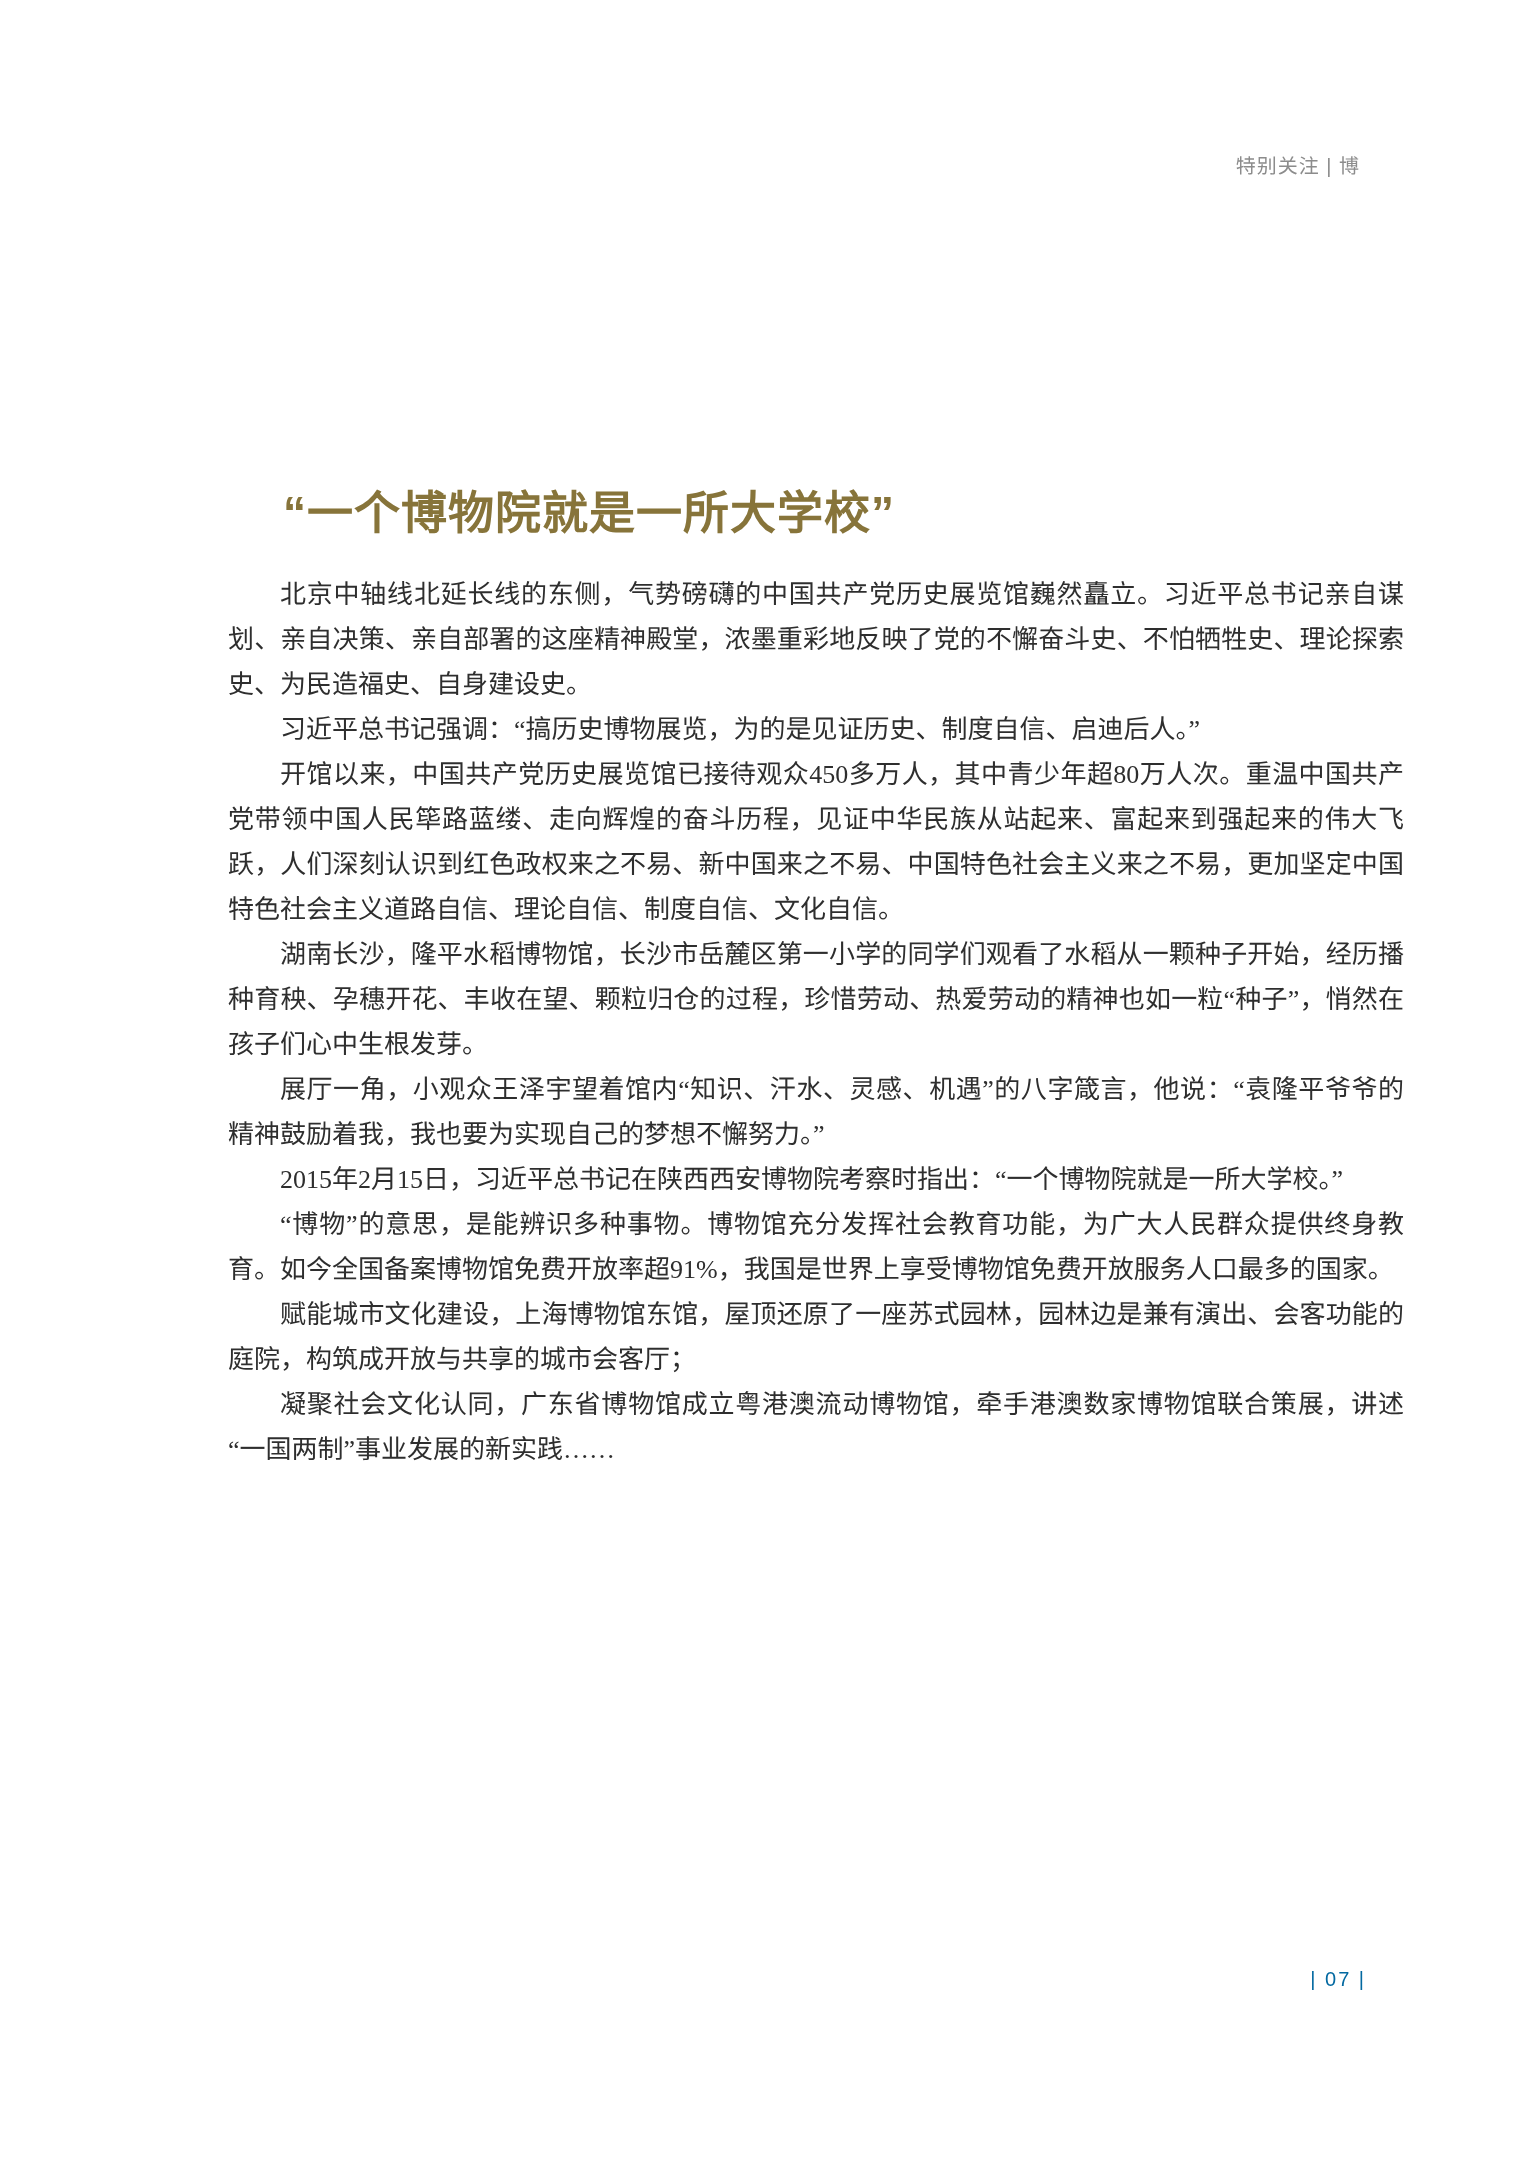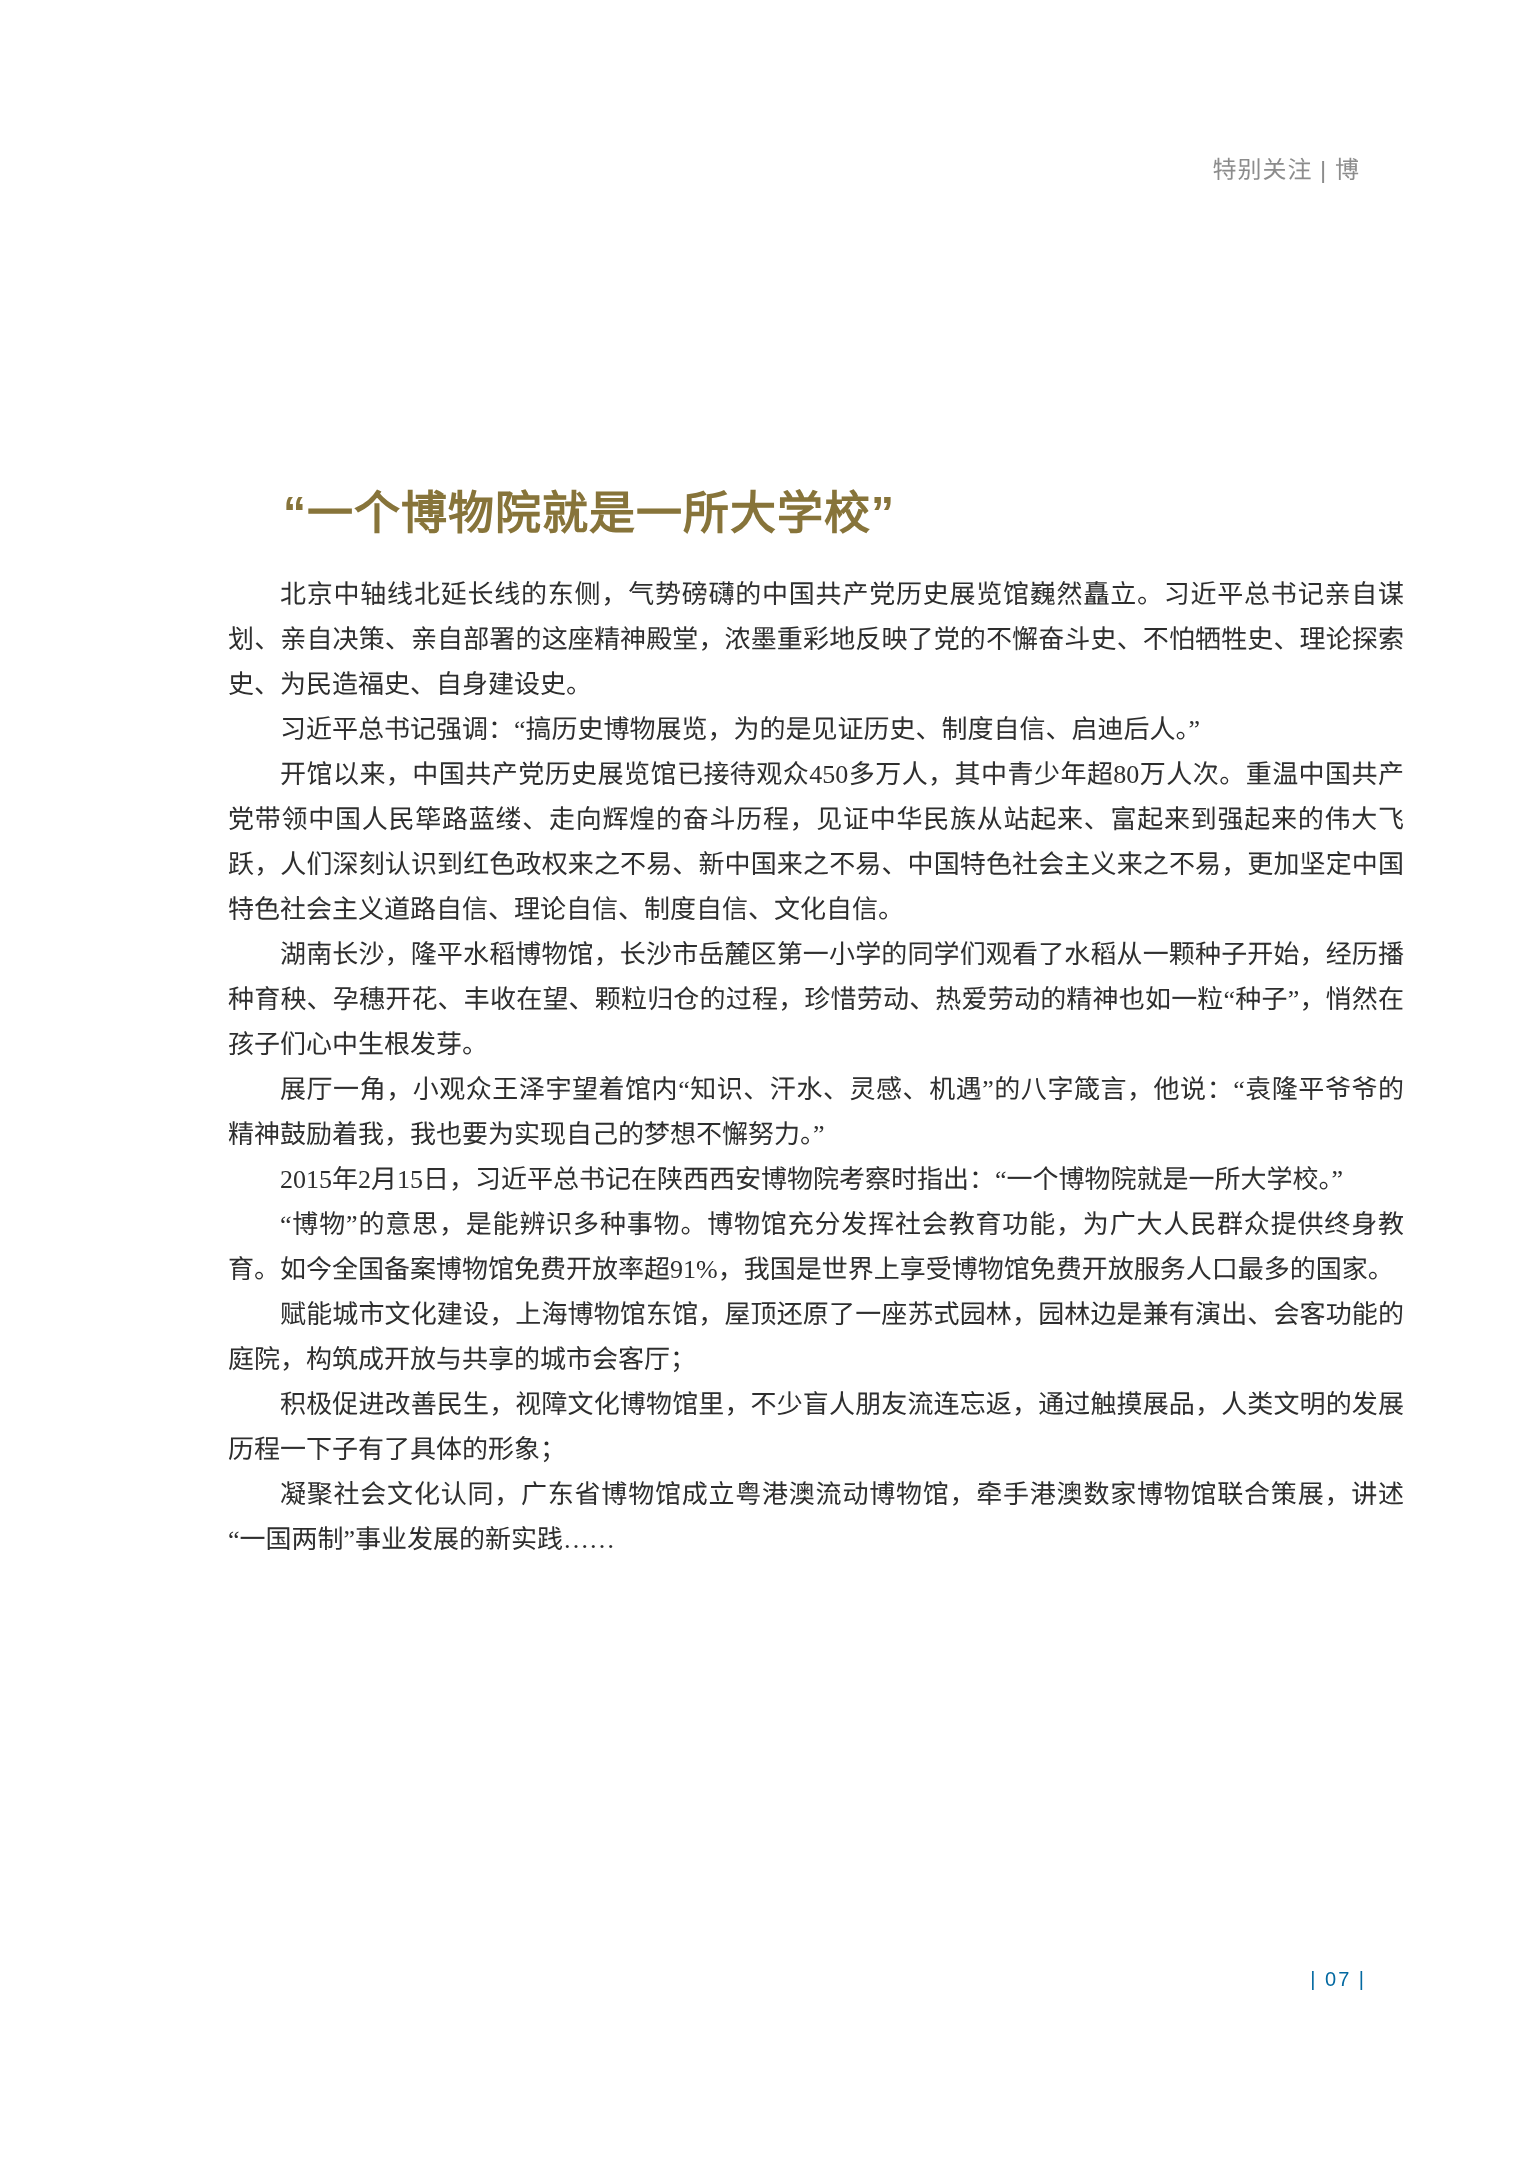--- a/index.html
+++ b/index.html
@@ -15,21 +15,21 @@
     height: 2162px;
     background: #ffffff;
     overflow: hidden;
     font-family: "Liberation Serif", "DejaVu Serif", serif;
   }
   .running-head {
     position: absolute;
     top: 150px;
     right: 174px;
     font-family: "Liberation Sans", "DejaVu Sans", sans-serif;
-    font-size: 24px;
+    font-size: 20px;
     letter-spacing: 1px;
     color: var(--head-gray);
     white-space: nowrap;
   }
   .article-title {
     position: absolute;
     top: 476px;
     left: 283px;
     font-family: Liberation Sans, sans-serif;
     font-size: 46px;
@@ -75,19 +75,18 @@
 
   <div class="article-body">
     <p>北京中轴线北延长线的东侧，气势磅礴的中国共产党历史展览馆巍然矗立。习近平总书记亲自谋划、亲自决策、亲自部署的这座精神殿堂，浓墨重彩地反映了党的不懈奋斗史、不怕牺牲史、理论探索史、为民造福史、自身建设史。</p>
     <p>习近平总书记强调：“搞历史博物展览，为的是见证历史、制度自信、启迪后人。”</p>
     <p>开馆以来，中国共产党历史展览馆已接待观众450多万人，其中青少年超80万人次。重温中国共产党带领中国人民筚路蓝缕、走向辉煌的奋斗历程，见证中华民族从站起来、富起来到强起来的伟大飞跃，人们深刻认识到红色政权来之不易、新中国来之不易、中国特色社会主义来之不易，更加坚定中国特色社会主义道路自信、理论自信、制度自信、文化自信。</p>
     <p>湖南长沙，隆平水稻博物馆，长沙市岳麓区第一小学的同学们观看了水稻从一颗种子开始，经历播种育秧、孕穗开花、丰收在望、颗粒归仓的过程，珍惜劳动、热爱劳动的精神也如一粒“种子”，悄然在孩子们心中生根发芽。</p>
     <p>展厅一角，小观众王泽宇望着馆内“知识、汗水、灵感、机遇”的八字箴言，他说：“袁隆平爷爷的精神鼓励着我，我也要为实现自己的梦想不懈努力。”</p>
     <p>2015年2月15日，习近平总书记在陕西西安博物院考察时指出：“一个博物院就是一所大学校。”</p>
     <p>“博物”的意思，是能辨识多种事物。博物馆充分发挥社会教育功能，为广大人民群众提供终身教育。如今全国备案博物馆免费开放率超91%，我国是世界上享受博物馆免费开放服务人口最多的国家。</p>
     <p>赋能城市文化建设，上海博物馆东馆，屋顶还原了一座苏式园林，园林边是兼有演出、会客功能的庭院，构筑成开放与共享的城市会客厅；</p>
-    <p>积极促进改善民生，视障文化博物馆里，不少盲人朋友流连忘返，通过触摸展品，人类文明的发展历程一下子有了具体的形象；</p>
     <p>凝聚社会文化认同，广东省博物馆成立粤港澳流动博物馆，牵手港澳数家博物馆联合策展，讲述“一国两制”事业发展的新实践……</p>
   </div>
 
   <div class="page-number">| 07 |</div>
 
 </div>
 
 </body></html>

